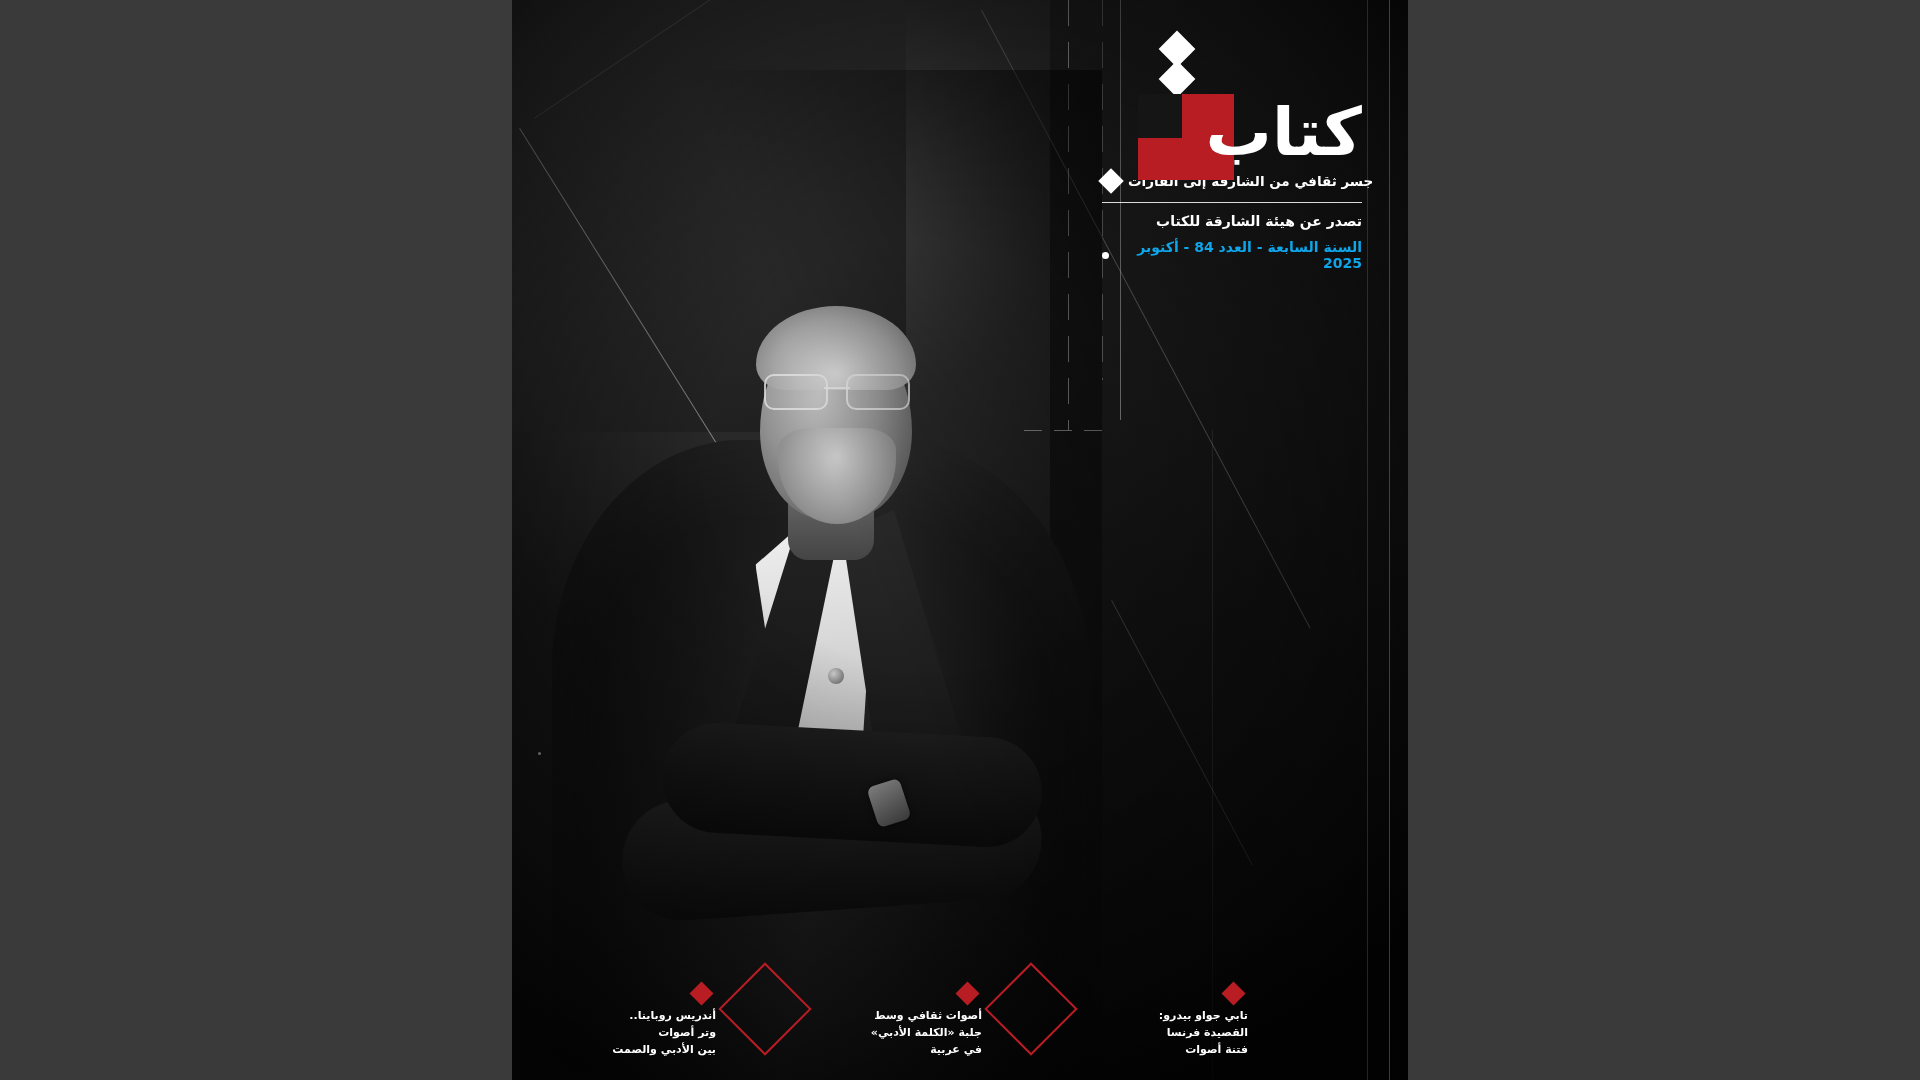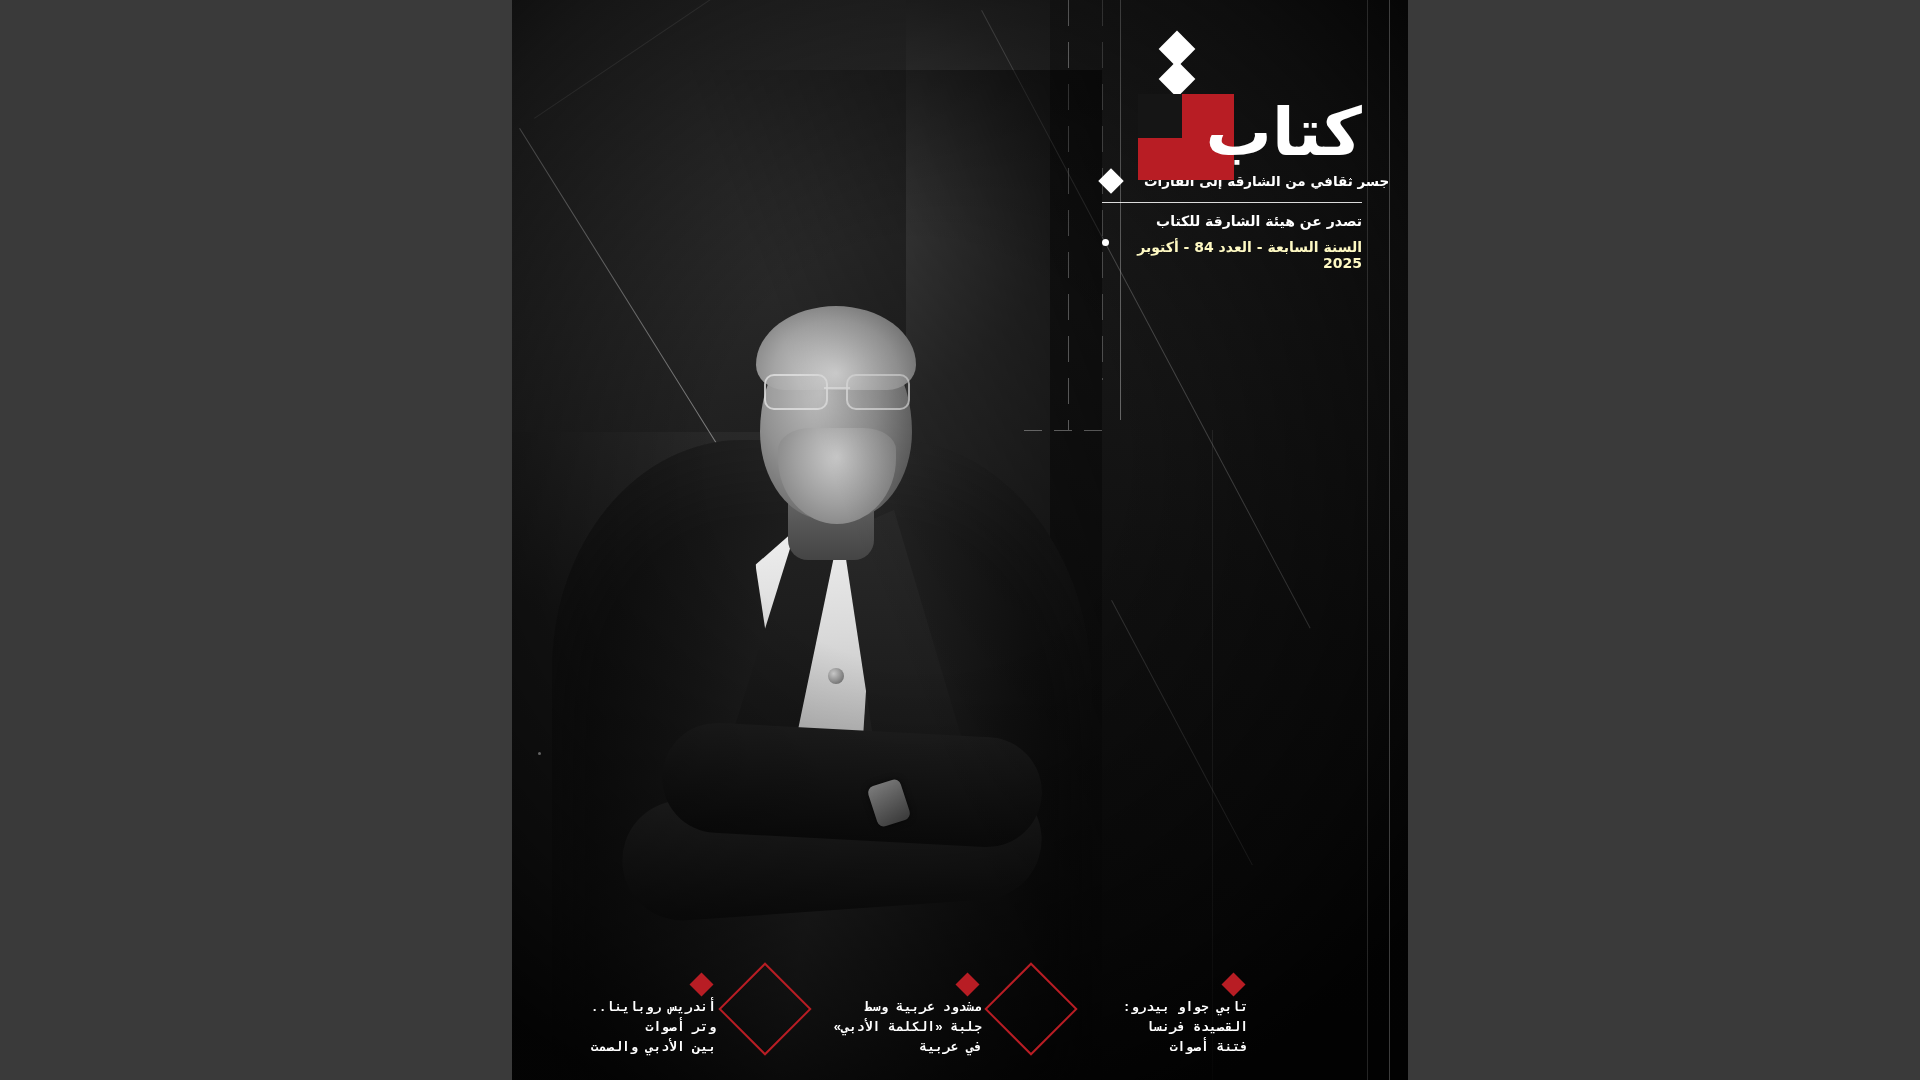--- a/index.html
+++ b/index.html
@@ -304,21 +304,21 @@
     font-weight: 700;
     line-height: 1;
     color: #ffffff;
     letter-spacing: -1px;
   }
   .tagline-row {
     display: flex;
     align-items: center;
     justify-content: flex-start;
     flex-direction: row-reverse;
-    gap: 24px;
+    gap: 8px;
     margin-top: -6px;
   }
   .tagline {
     font-size: 13.5px;
     font-weight: 600;
     color: #ffffff;
     white-space: nowrap;
   }
   .tag-dia {
     width: 18px; height: 18px;
@@ -333,25 +333,25 @@
   }
   .issuer {
     font-size: 14px;
     font-weight: 700;
     color: #ffffff;
     margin-bottom: 10px;
   }
   .issue-line {
     display: flex;
     flex-direction: row-reverse;
-    align-items: flex-start;
+    align-items: center;
     gap: 5px;
     font-size: 14px;
     font-weight: 700;
-    color: #fef9c3;
+    color: #0ea5e9;
   }
   .issue-dot {
     width: 7px; height: 7px;
     border-radius: 50%;
     background: #ffffff;
     flex: 0 0 auto;
   }
 
   
   .headlines {
@@ -364,25 +364,24 @@
     align-items: flex-end;
     justify-content: flex-start;
     padding: 0 24px 0 36px;
     gap: 0;
   }
   .headline {
     position: relative;
     width: 168px;
     text-align: right;
     color: #ffffff;
-    font-size: 13px;
+    font-size: 11px;
     font-weight: 700;
     line-height: 1.55;
     padding-top: 22px;
-    font-family: Liberation Mono, monospace;
   }
   .headline .kicker-dia {
     position: absolute;
     top: 0;
     right: 6px;
     width: 17px; height: 17px;
     background: #b81d24;
     transform: rotate(45deg);
   }
   .headline .line { display: block; white-space: nowrap; }
@@ -482,21 +481,21 @@
         <div class="kicker-dia"></div>
         <span class="line">أندريس روباينا..</span>
         <span class="line">وتر أصوات</span>
         <span class="line">بين الأدبي والصمت</span>
       </div>
 
       <div class="sep-dia"></div>
 
       <div class="headline">
         <div class="kicker-dia"></div>
-        <span class="line">مشدود عربية وسط</span>
+        <span class="line">أصوات ثقافي وسط</span>
         <span class="line">جلبة «الكلمة الأدبي»</span>
         <span class="line">في عربية</span>
       </div>
 
       <div class="sep-dia"></div>
 
       <div class="headline">
         <div class="kicker-dia"></div>
         <span class="line">تابي جواو بيدرو:</span>
         <span class="line">القصيدة فرنسا</span>

